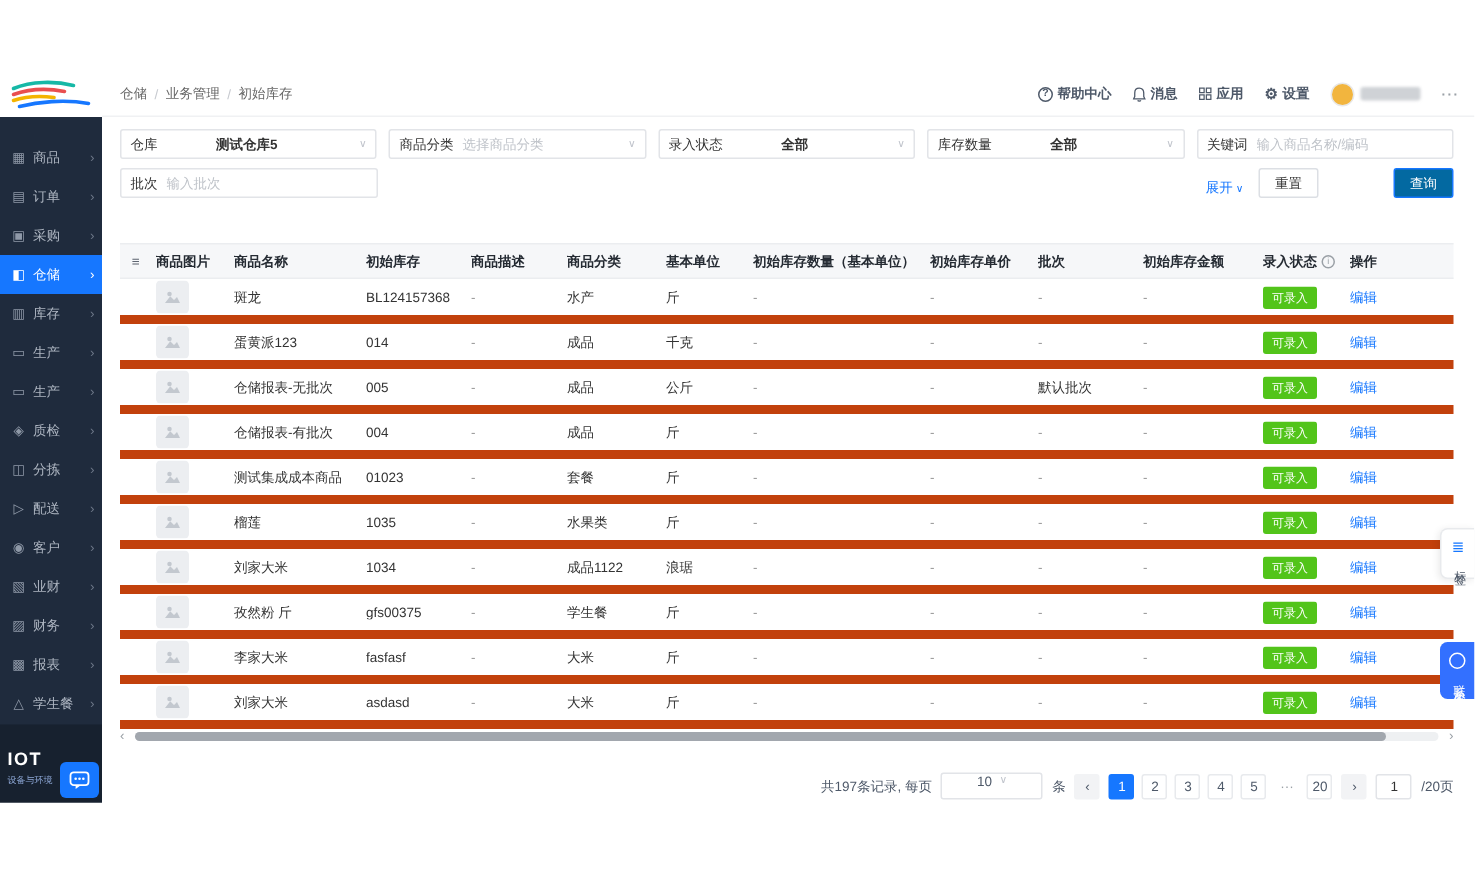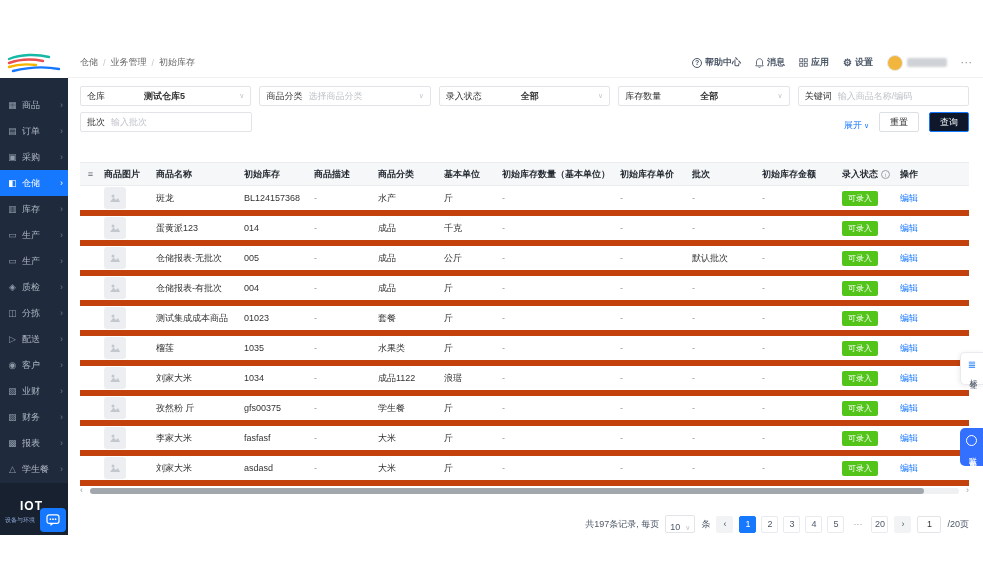--- a/index.html
+++ b/index.html
@@ -11,21 +11,21 @@
   .sidebar { position:absolute; left:0; top:0; width:68px; height:487px; background:#1f2b3d; }
   .logo { position:absolute; left:0; top:0; width:68px; height:30px; background:#fff; display:flex; align-items:center; justify-content:center; }
   .menu { position:absolute; left:0; top:44px; width:68px; }
   .menu-item { height:26px; display:flex; align-items:center; padding:0 5px 0 7px; color:#aeb6c2; font-size:9px; gap:4px; cursor:pointer; }
   .menu-item .glyph { font-size:9px; width:11px; text-align:center; color:#8f99a8; }
   .menu-item .mlabel { white-space:nowrap; }
   .menu-item .marrow { margin-left:auto; font-size:9px; color:#6d7788; }
   .menu-item.active { background:#1677ff; color:#fff; }
   .menu-item.active .glyph, .menu-item.active .marrow { color:#fff; }
   .side-footer { position:absolute; left:0; bottom:0; width:68px; height:52px; background:#17212f; }
-  .iot { position:absolute; left:5px; bottom:22px; color:#fff; font-size:12px; font-weight:bold; letter-spacing:1px;margin-left:15px; }
+  .iot { position:absolute; left:5px; bottom:22px; color:#fff; font-size:12px; font-weight:bold; letter-spacing:1px; }
   .iot-sub { position:absolute; left:5px; bottom:10px; color:#8fa9d8; font-size:6px; }
   .chat-btn { position:absolute; right:2px; bottom:3px; width:26px; height:24px; background:#1677ff; border-radius:4px; display:flex; align-items:center; justify-content:center; cursor:pointer; }
 
   
   .main { position:absolute; left:68px; top:0; right:0; height:487px; background:#fff; }
   .topbar { position:absolute; left:0; top:0; right:0; height:30px; border-bottom:1px solid #f0f1f3; display:flex; align-items:center; padding:0 10px 0 12px; }
   .crumbs { display:flex; align-items:center; gap:5px; font-size:9px; color:#666; }
   .crumbs .sep { color:#c6c9cf; }
   .top-right { margin-left:auto; display:flex; align-items:center; gap:14px; font-size:9px; color:#4e5969;font-weight:bold; }
   .tr-item { display:flex; align-items:center; gap:3px; cursor:pointer; }
@@ -42,21 +42,21 @@
   .flabel { color:#333; white-space:nowrap; }
   .fval { color:#333; font-weight:bold; white-space:nowrap;margin-left:33px; }
   .chev { margin-left:auto; color:#c0c4cc; font-size:7px; }
   .fbox input { border:none; outline:none; flex:1; font-size:9px; font-family:inherit; color:#333; min-width:10px; }
   .fbox input::placeholder { color:#bfc3c9; }
   .filters-row2 { position:absolute; top:64px; left:12px; right:14px; display:flex; align-items:center; }
   .batch-box { width:172px; flex:none; }
   .row2-right { margin-left:auto; display:flex; align-items:flex-end; gap:10px; }
   .expand-link { color:#1677ff; font-size:9px; cursor:pointer; display:flex; align-items:center; gap:2px; }
   .btn { height:20px; padding:0 10px; font-size:9px; border-radius:2px; border:1px solid #dcdfe4; background:#fff; color:#333; cursor:pointer; display:flex; align-items:center; }
-  .btn-primary { background:#0f172a; border-color:#1677ff; color:#fff; }
+  .btn-primary { background:#0369a1; border-color:#1677ff; color:#fff;margin-left:40px; }
 
   .toolbar { position:absolute; top:90px; right:14px; display:flex; gap:8px; }
 
   
   .grid { display:grid; grid-template-columns:24px 52px 88px 70px 64px 66px 58px 118px 72px 70px 80px 58px 46px; }
   .table-header { position:absolute; top:114px; left:12px; right:14px; height:24px; background:#f6f7f9; border-top:1px solid #ebedf0; border-bottom:1px solid #ebedf0; align-items:center; }
   .hcell { font-size:9px; font-weight:bold; color:#252b33; display:flex; align-items:center; gap:3px; white-space:nowrap; overflow:hidden; padding-right:3px; }
   .info-icon { width:9px; height:9px; border:1px solid #9aa0a6; border-radius:50%; font-size:6px; line-height:8px; text-align:center; color:#9aa0a6; font-weight:normal; flex:none; font-style:normal; }
   .table-body { position:absolute; top:138px; left:12px; right:14px; }
   .trow { height:30px; border-bottom:6px solid #c2410c; align-items:center; }
@@ -67,21 +67,21 @@
   .link { color:#1677ff; cursor:pointer; }
 
   
   .hscroll { position:absolute; top:440px; left:22px; right:24px; height:6px; background:#eef0f2; border-radius:3px; }
   .hthumb { position:absolute; left:0; top:0; height:6px; width:96%; background:#a2a7ae; border-radius:3px; cursor:pointer; }
   .hs-arrow { position:absolute; top:437px; font-size:9px; color:#9aa0a6; cursor:pointer; }
   .hs-left { left:12px; } .hs-right { right:14px; }
 
   
   .pagination { position:absolute; top:454px; left:12px; right:14px; height:22px; display:flex; align-items:center; justify-content:flex-end; gap:6px; font-size:9px; color:#4e5969;margin-top:11px; }
-  .size-box { height:18px; border:1px solid #e2e4e8; border-radius:2px; padding:0 4px; display:flex; align-items:flex-end; gap:5px; cursor:pointer; }
+  .size-box { height:18px; border:1px solid #e2e4e8; border-radius:2px; padding:0 23px; display:flex; align-items:flex-start; gap:5px; cursor:pointer; }
   .pg { min-width:17px; height:17px; border:1px solid #e8eaed; border-radius:2px; display:flex; align-items:center; justify-content:center; color:#4e5969; cursor:pointer; background:#fff; padding:0 2px; }
   .pg.active { background:#1677ff; border-color:#1677ff; color:#fff; }
   .pg.dots { border:none; color:#9aa0a6; cursor:default; }
   .pg.navarrow { border:none; background:#f2f3f5; }
   .page-list { display:flex; gap:5px; }
   .jump-box { width:24px; height:17px; border:1px solid #e2e4e8; border-radius:2px; font-size:9px; text-align:center; outline:none; font-family:inherit; color:#333; }
 
   
   .float-tag { position:absolute; right:0; top:352px; width:23px; padding:6px 0 7px; background:#fff; border:1px solid #e8eaed; border-right:none; border-radius:5px 0 0 5px; box-shadow:-1px 1px 5px rgba(0,0,0,.08); display:flex; flex-direction:column; align-items:center; gap:3px; cursor:pointer; }
   .float-tag .wicon { color:#1677ff; font-size:10px; }

